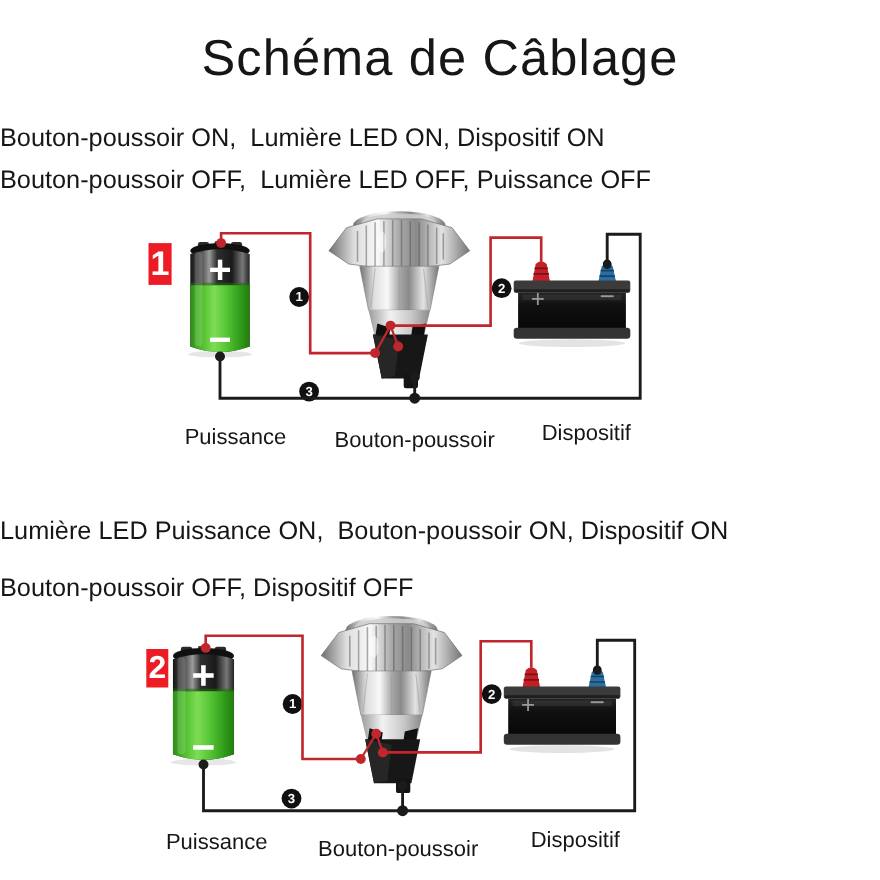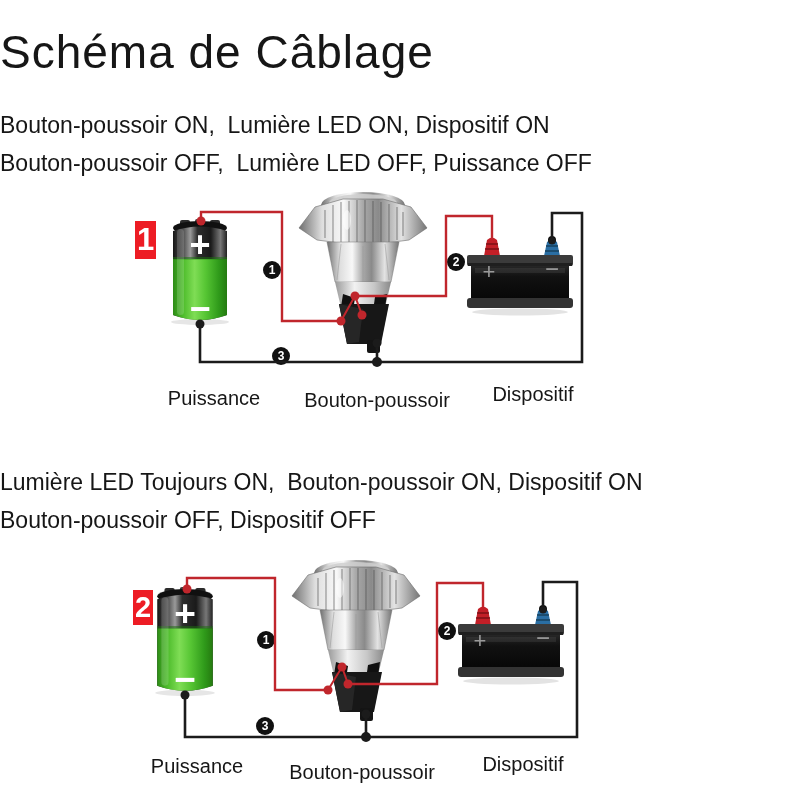--- a/index.html
+++ b/index.html
@@ -2,21 +2,21 @@
 <html><head>
 <meta charset="utf-8">
 <style>
   html,body{margin:0;padding:0;background:#ffffff;}
   .page{
     position:relative;width:800px;height:800px;background:#ffffff;overflow:hidden;
     font-family:"Liberation Sans","DejaVu Sans",sans-serif;color:#1a1a1a;
   }
   .abs{position:absolute;}
   .title{
-    position:absolute;top:25px;left:0;width:100%;
+    position:absolute;top:25px;left:0;width:100%;text-align:center;
     font-size:46px;font-weight:500;letter-spacing:1px;color:#161616;
   }
   .sub{
     position:absolute;left:0;width:100%;text-align:left;
     font-size:23px;color:#161616;white-space:pre;
   }
   .stepbox{
     position:absolute;background:#ed1c24;color:#ffffff;font-weight:bold;
     display:flex;align-items:center;justify-content:center;
   }
@@ -75,22 +75,22 @@
         <stop offset="0" stop-color="#262626"></stop>
           <stop offset=".3" stop-color="#111111"></stop>
         <stop offset="1" stop-color="#060606"></stop>
       </linearGradient>
     </defs>
   </svg>
 
   <div class="title">Schéma de Câblage</div>
   <div class="sub" style="top:112px">Bouton-poussoir ON,  Lumière LED ON, Dispositif ON</div>
   <div class="sub" style="top:150px">Bouton-poussoir OFF,  Lumière LED OFF, Puissance OFF</div>
-  <div class="sub" style="top:469px">Lumière LED Toujours ON,  Bouton-poussoir ON, Dispositif ON</div>
-  <div class="sub" style="top:507px">Bouton-poussoir OFF, Dispositif OFF</div>
+  <div class="sub" style="top:469px">Lumière LED Puissance ON,  Bouton-poussoir ON, Dispositif ON</div>
+  <div class="sub" style="top:521px">Bouton-poussoir OFF, Dispositif OFF</div>
 
   <svg class="abs" style="left:168px;top:219px" width="64" height="106" viewBox="0 0 64 106">
     <ellipse cx="32" cy="103" rx="29" ry="3" fill="#e6e6e6"></ellipse>
     <rect x="12" y="1" width="10" height="7" rx="2" fill="#2b2b2b"></rect>
     <rect x="27" y="0" width="10" height="7" rx="2" fill="#3a3a3a"></rect>
     <rect x="42" y="1" width="10" height="7" rx="2" fill="#2b2b2b"></rect>
     <ellipse cx="32" cy="9" rx="27" ry="7" fill="#101010"></ellipse>
     <path d="M5,12 Q32,3 59,12 L59,96 Q32,106 5,96 Z" fill="url(#gBatTop)"></path>
     <path d="M5,40 L59,40 L59,96 Q32,106 5,96 Z" fill="url(#gGreen)"></path>
     <rect x="5" y="38" width="54" height="2.5" fill="#1f6e12" opacity=".55"></rect>

